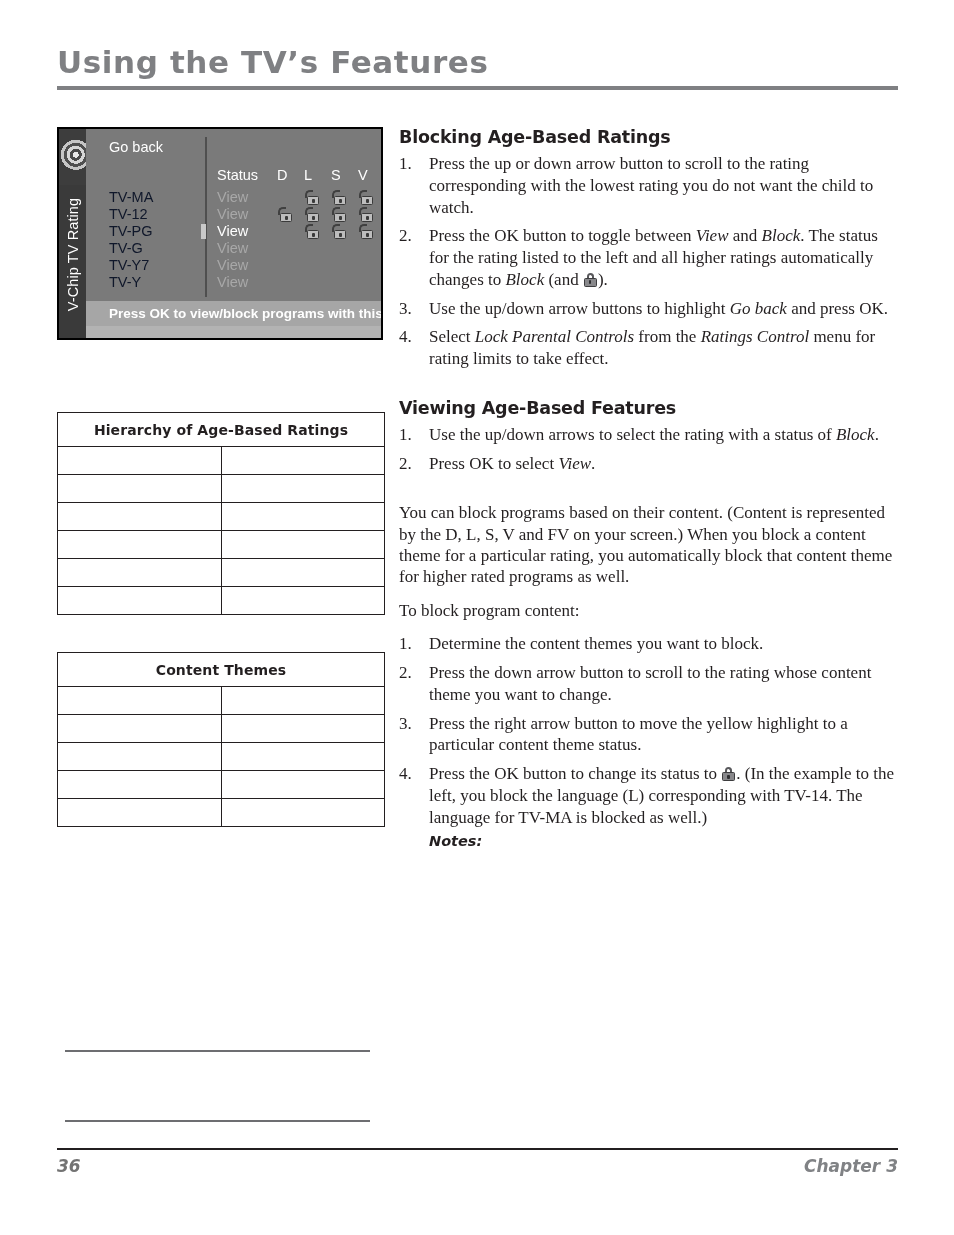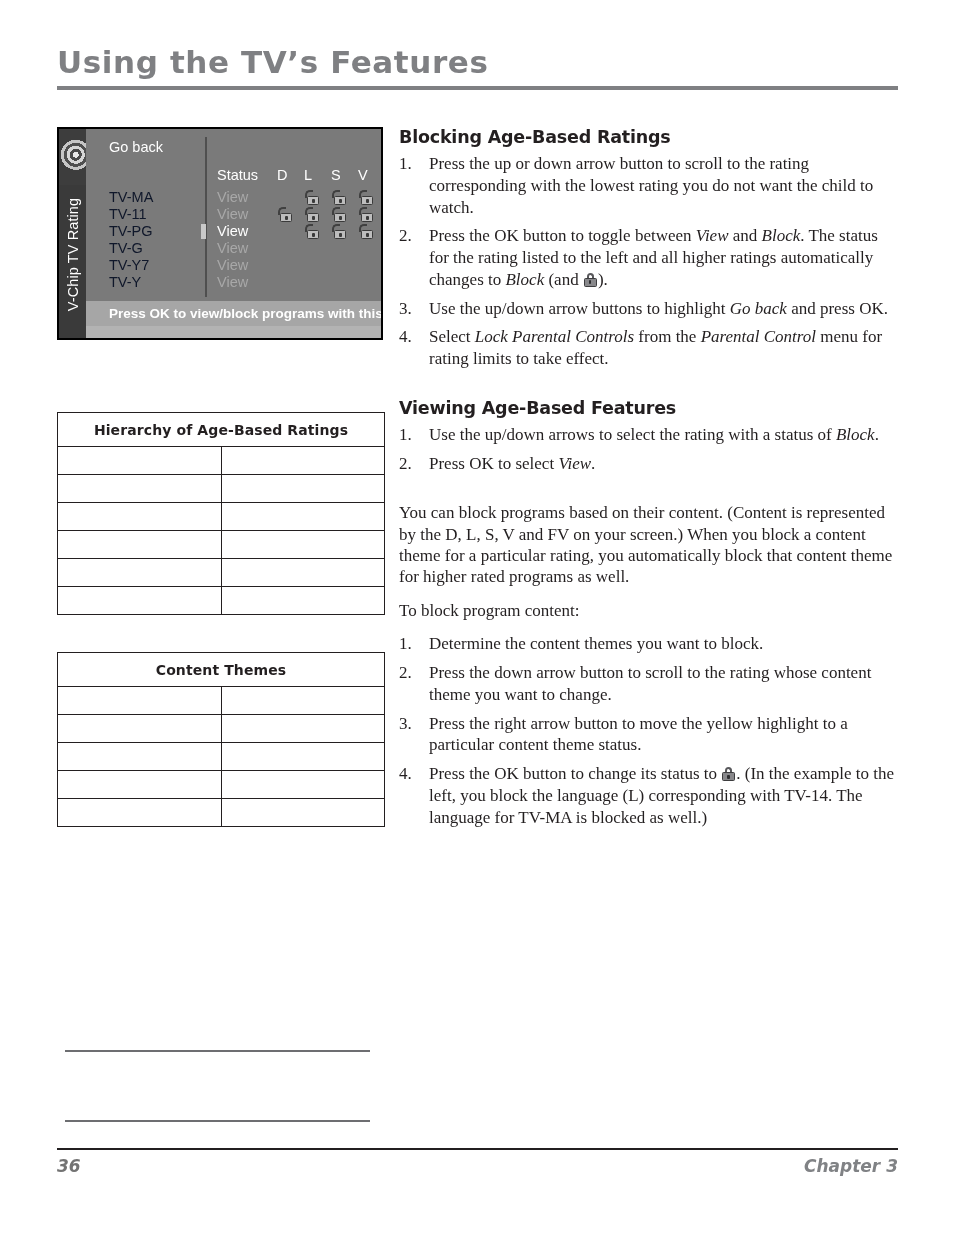--- a/index.html
+++ b/index.html
@@ -415,21 +415,21 @@
               <span class="lock-open colpos-S">
                 <span class="shackle"></span>
                 <span class="body"></span>
               </span>
               <span class="lock-open colpos-V">
                 <span class="shackle"></span>
                 <span class="body"></span>
               </span>
             </div>
             <div class="tv-row">
-              <span class="rname">TV-11</span>
+              <span class="rname">TV-12</span>
               <span class="rstatus">View</span>
               <span class="lock-open colpos-D">
                 <span class="shackle"></span>
                 <span class="body"></span>
               </span>
               <span class="lock-open colpos-L">
                 <span class="shackle"></span>
                 <span class="body"></span>
               </span>
               <span class="lock-open colpos-S">
@@ -554,42 +554,42 @@
 <div class="note-line note-line-2"></div>
 
 <div class="col-right">
 
   <h2 class="sec">Blocking Age-Based Ratings</h2>
 
   <ol class="steps">
     <li>Press the up or down arrow button to scroll to the rating corresponding with the lowest rating you do not want the child to watch.</li>
     <li><span>Press the OK button to toggle between </span><span class="it">View</span><span> and </span><span class="it">Block</span><span>. The status for the rating listed to the left and all higher ratings automatically changes to </span><span class="it">Block</span><span> (and </span><span class="lock-closed"><span class="sh"></span><span class="bd"></span></span><span>).</span></li>
     <li><span>Use the up/down arrow buttons to highlight </span><span class="it">Go back</span><span> and press OK.</span></li>
-    <li><span>Select </span><span class="it">Lock Parental Controls</span><span> from the </span><span class="it">Parental Control</span><span> menu for rating limits to take effect.</span></li>
+    <li><span>Select </span><span class="it">Lock Parental Controls</span><span> from the </span><span class="it">Ratings Control</span><span> menu for rating limits to take effect.</span></li>
   </ol>
 
   <div class="gap-sec"></div>
 
   <h2 class="sec">Viewing Age-Based Features</h2>
 
   <ol class="steps">
     <li><span>Use the up/down arrows to select the rating with a status of </span><span class="it">Block</span><span>.</span></li>
     <li><span>Press OK to select </span><span class="it">View</span><span>.</span></li>
   </ol>
 
   <div class="gap-sec"></div>
 
   <p class="body">You can block programs based on their content. (Content is represented by the D, L, S, V and FV on your screen.) When you block a content theme for a particular rating, you automatically block that content theme for higher rated programs as well.</p>
   <p class="body">To block program content:</p>
 
   <ol class="steps">
     <li>Determine the content themes you want to block.</li>
     <li>Press the down arrow button to scroll to the rating whose content theme you want to change.</li>
     <li>Press the right arrow button to move the yellow highlight to a particular content theme status.</li>
-    <li><span>Press the OK button to change its status to </span><span class="lock-closed"><span class="sh"></span><span class="bd"></span></span><span>. (In the example to the left, you block the language (L) corresponding with TV-14. The language for TV-MA is blocked as well.)</span></li>
+    <li><span>Press the OK button to change its status to </span><span class="lock-closed"><span class="sh"></span><span class="bd"></span></span><span>. (In the example to the left, you block the language (L) corresponding with TV-14. The language for TV-MA is blocked as well.)</span><span class="notes-label">Notes:</span></li>
   </ol>
 </div>
 
 <div class="footer-rule"></div>
 <div class="footer">
   <span class="pgnum">36</span>
   <span class="chap">Chapter 3</span>
 </div>
 
 </body></html>

